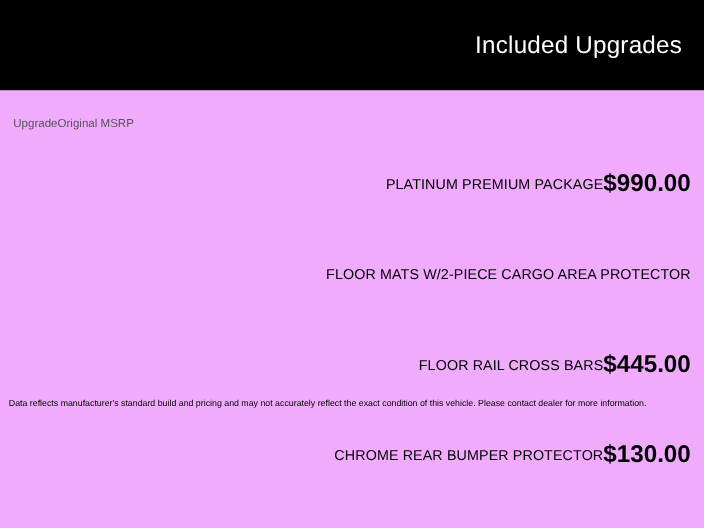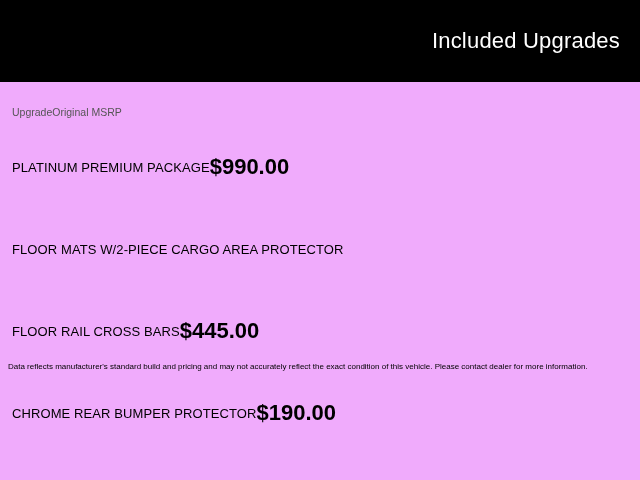--- a/index.html
+++ b/index.html
@@ -62,21 +62,21 @@
     font-size: 10.5px;
     color: #555555;
     font-weight: 400;
   }
   .rows {
     display: block;
   }
   .row {
     display: flex;
     align-items: center;
-    justify-content: flex-start;
+    justify-content: flex-end;
     height: 82px;
     box-sizing: border-box;
   }
   .row-name {
     font-size: 13px;
     font-weight: 400;
     color: #000000;
     letter-spacing: 0.1px;
   }
   .row-price {
@@ -122,21 +122,21 @@
         <div class="row-name">FLOOR MATS W/2-PIECE CARGO AREA PROTECTOR</div>
       </div>
 
       <div class="row">
         <div class="row-name">FLOOR RAIL CROSS BARS</div>
         <div class="row-price">$445.00</div>
       </div>
 
       <div class="row">
         <div class="row-name">CHROME REAR BUMPER PROTECTOR</div>
-        <div class="row-price">$190.00</div>
+        <div class="row-price">$130.00</div>
       </div>
 
     </div>
   </div>
 
   <div class="footnote">Data reflects manufacturer's standard build and pricing and may not accurately reflect the exact condition of this vehicle. Please contact dealer for more information.</div>
 
 </div>
 
 </body></html>

